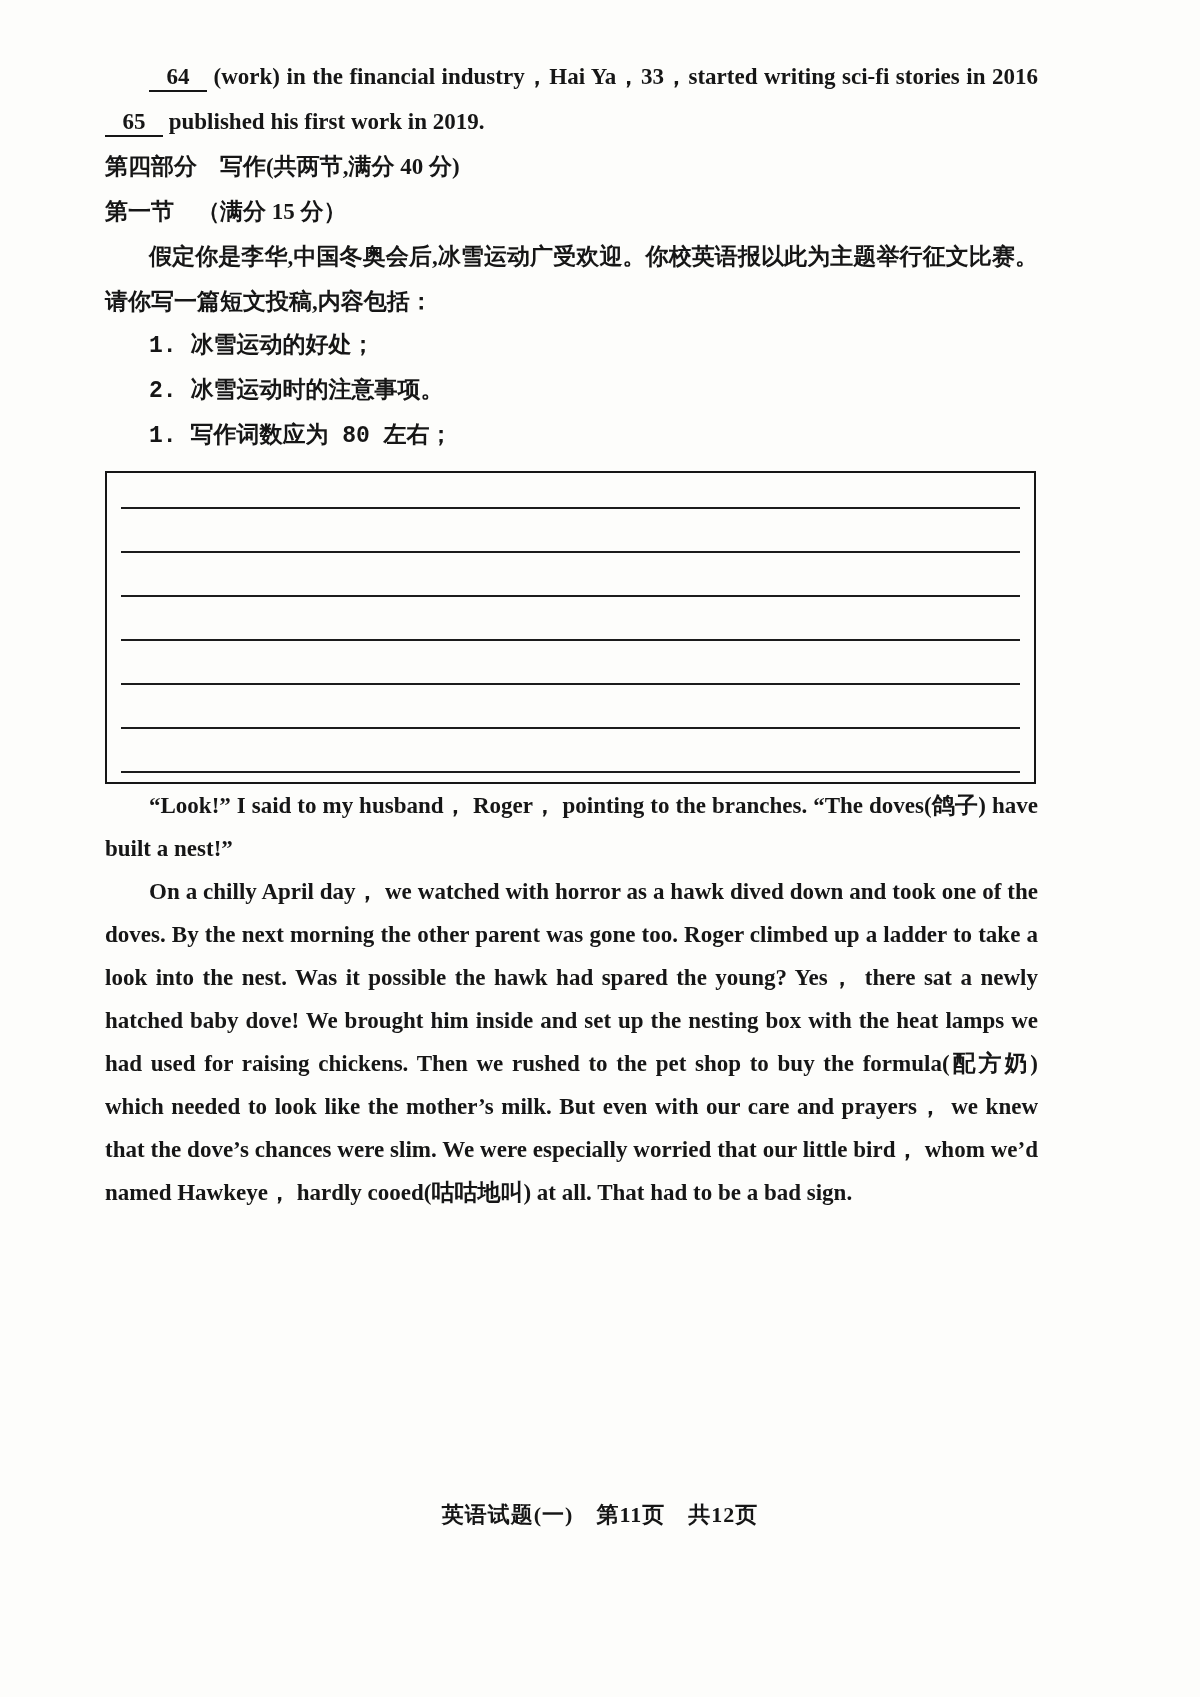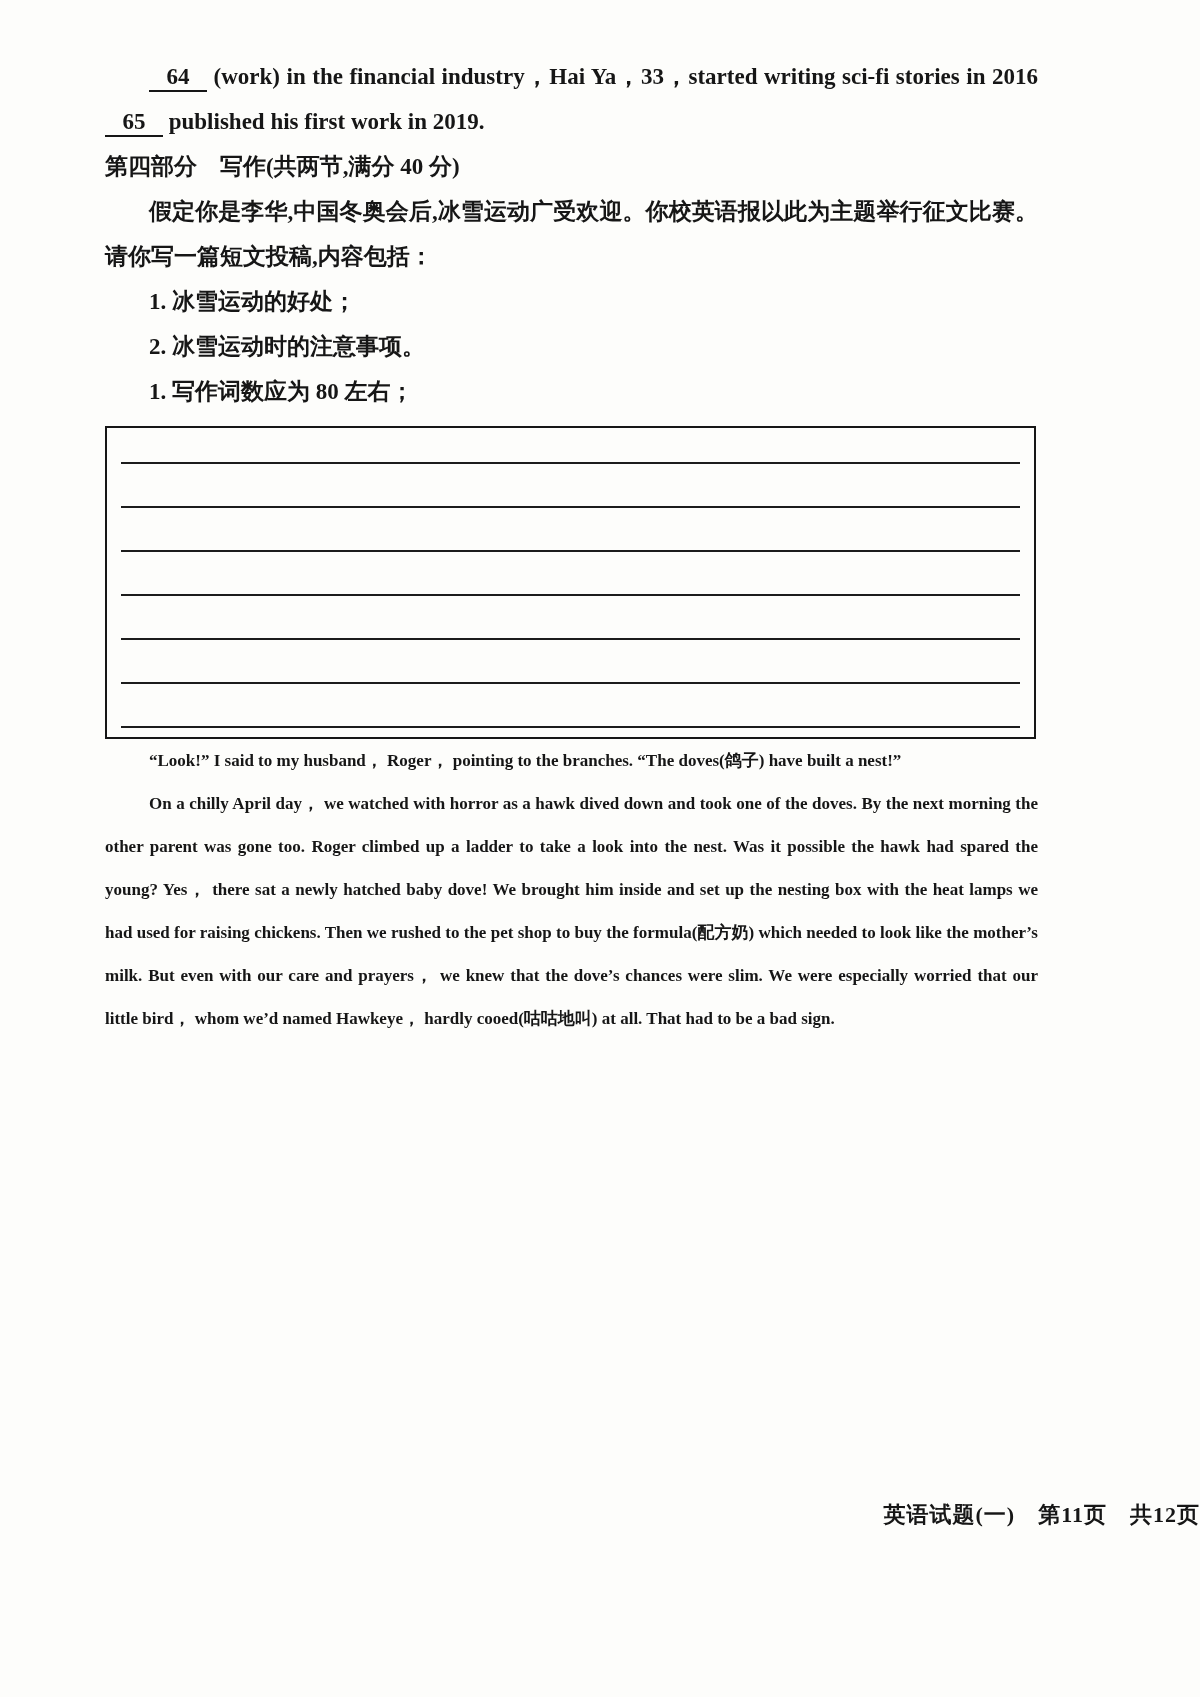--- a/index.html
+++ b/index.html
@@ -18,21 +18,21 @@
   }
   .content {
     position: absolute;
     left: 105px;
     top: 54px;
     width: 933px;
   }
   .line { font-size: 23px; line-height: 45px; }
   .just { text-align: justify; }
   .firstindent { text-indent: 44px; }
-  .indent { padding-left: 44px; }
+  .indent { padding-left: 44px; font-family: Liberation Mono, monospace; }
   .blank {
     display: inline-block;
     min-width: 58px;
     border-bottom: 2px solid #161616;
     text-align: center;
     text-indent: 0;
     line-height: 26px;
     padding: 0 6px;
   }
   .writing-box {
@@ -44,42 +44,43 @@
     overflow: hidden;
     background: #fdfdfb;
   }
   .rule {
     width: 899px;
     height: 0;
     border-top: 2px solid #1c1c1c;
     margin: 0 auto 42px auto;
   }
   .sec2-title { margin-top: 14px; }
-  .story { font-size: 17px; line-height: 43px; }
+  .story { font-size: 23px; line-height: 43px; }
   .footer {
     position: absolute;
     top: 1498px;
     left: 0;
     width: 100%;
-    text-align: right;
+    text-align: center;
     font-size: 22px;
     line-height: 34px;
     letter-spacing: 1px;
   }
 </style>
 </head>
 <body>
 
 <div class="page">
   <div class="content">
 
     <p class="line just firstindent"><span class="blank">64</span> <span>(work) in the financial industry，Hai Ya，33，started writing sci-fi stories in 2016</span> <span class="blank">65</span> <span>published his first work in 2019.</span></p>
 
     <h2 class="line">第四部分　写作(共两节,满分 40 分)</h2>
 
+    <h3 class="line">第一节　（满分 15 分）</h3>
 
     <p class="line just firstindent">假定你是李华,中国冬奥会后,冰雪运动广受欢迎。你校英语报以此为主题举行征文比赛。请你写一篇短文投稿,内容包括：</p>
 
     <p class="line indent">1. 冰雪运动的好处；</p>
     <p class="line indent">2. 冰雪运动时的注意事项。</p>
 
 
     <p class="line indent">1. 写作词数应为 80 左右；</p>
 
     <div class="writing-box">

